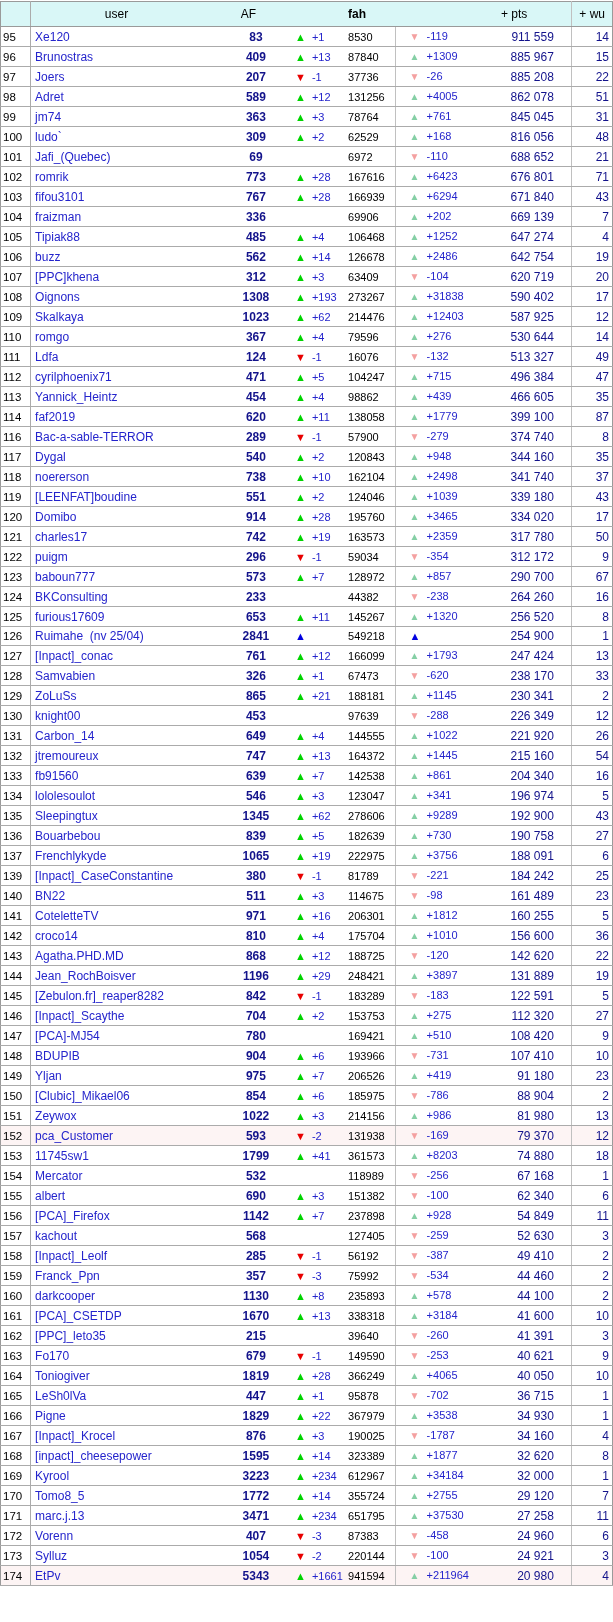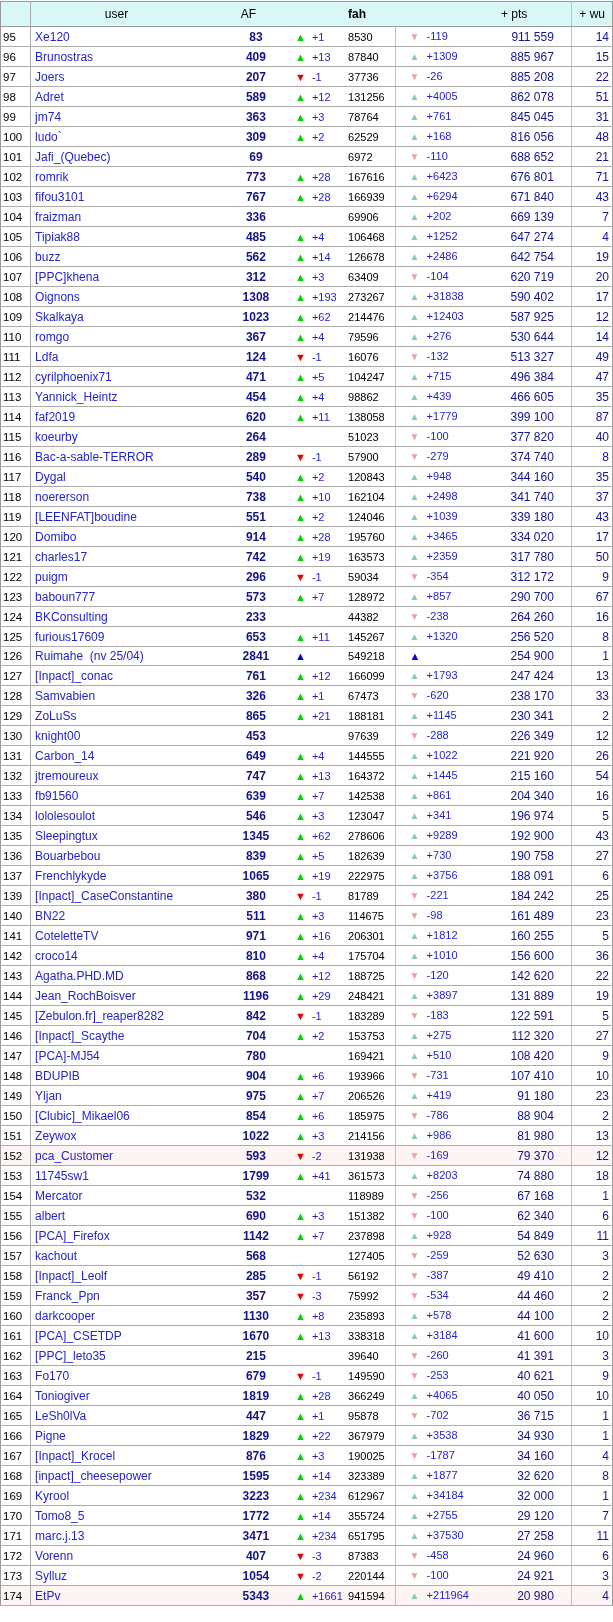--- a/index.html
+++ b/index.html
@@ -263,30 +263,20 @@
         <td class="c-rank">114</td>
         <td class="c-user"><span class="user-link">faf2019</span></td>
         <td class="c-af">620</td>
         <td class="c-afchg"><span class="arr af-up">▲</span><span class="chgval">+11</span></td>
         <td class="c-fah">138058</td>
         <td class="c-fahchg"><span class="arr fah-up">▲</span><span class="chgval">+1779</span></td>
         <td class="c-pts">399 100</td>
         <td class="c-wu">87</td>
       </tr>
       <tr>
-        <td class="c-rank">115</td>
-        <td class="c-user"><span class="user-link">koeurby</span></td>
-        <td class="c-af">264</td>
-        <td class="c-afchg"></td>
-        <td class="c-fah">51023</td>
-        <td class="c-fahchg"><span class="arr fah-down">▼</span><span class="chgval">-100</span></td>
-        <td class="c-pts">377 820</td>
-        <td class="c-wu">40</td>
-      </tr>
-      <tr>
         <td class="c-rank">116</td>
         <td class="c-user"><span class="user-link">Bac-a-sable-TERROR</span></td>
         <td class="c-af">289</td>
         <td class="c-afchg"><span class="arr af-down">▼</span><span class="chgval">-1</span></td>
         <td class="c-fah">57900</td>
         <td class="c-fahchg"><span class="arr fah-down">▼</span><span class="chgval">-279</span></td>
         <td class="c-pts">374 740</td>
         <td class="c-wu">8</td>
       </tr>
       <tr>

